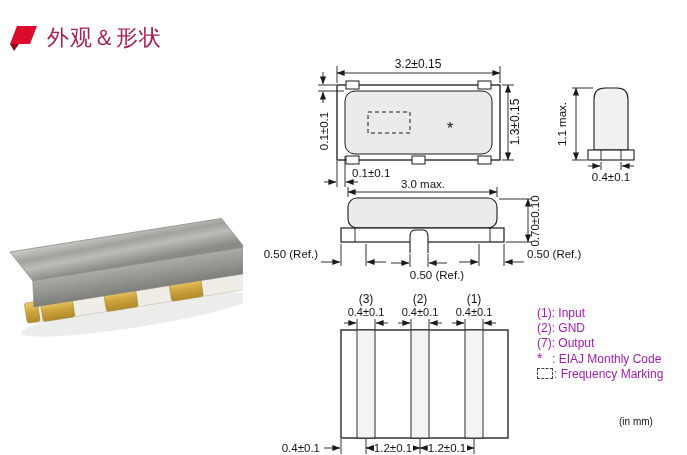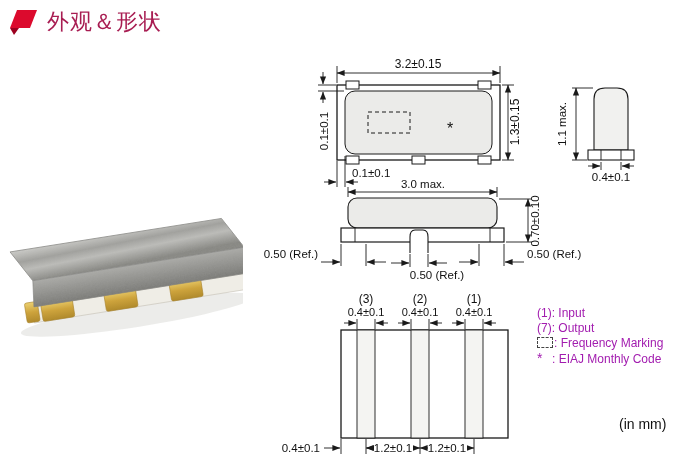--- a/index.html
+++ b/index.html
@@ -1,30 +1,30 @@
 <!DOCTYPE html>
 <html><head>
 <meta charset="utf-8">
 <style>
   html,body{margin:0;padding:0;background:#fff;}
   .page{
     position:relative;width:687px;height:455px;background:#ffffff;overflow:hidden;
     font-family:"Liberation Sans", sans-serif;color:#111;
   }
-  .hdr{position:absolute;left:10px;top:7px;display:flex;align-items:center;gap:9px;}
+  .hdr{position:absolute;left:10px;top:23px;display:flex;align-items:center;gap:9px;}
   .hdr-title{font-size:22px;color:#a81d52;letter-spacing:1px;}
   .drawing-svg{position:absolute;left:0;top:0;}
   .photo-svg{position:absolute;left:8px;top:188px;}
   svg text{font-family:"Liberation Sans", sans-serif;fill:#111;}
   .legend{position:absolute;left:537px;top:306px;font-size:12px;line-height:15px;color:#a21caf;}
   .legend .row{white-space:nowrap;}
   .dash-box{display:inline-block;width:14px;height:9px;border:1px dashed #444;
             margin-right:1px;vertical-align:-1px;}
   .star{display:inline-block;width:15px;font-size:14px;}
-  .units{position:absolute;left:619px;top:416px;font-size:14px;color:#111;}
+  .units{position:absolute;left:619px;top:416px;font-size:10px;color:#111;}
 </style>
 </head>
 <body>
 
 <div class="page">
 
   <div class="hdr">
     <svg width="28" height="28" viewBox="0 0 28 28">
       <polygon points="7,2 27,2 20,20 0,20" fill="#dc0a2d"></polygon>
       <polygon points="0,20 9,20 4,27" fill="#9c001f"></polygon>
@@ -230,24 +230,25 @@
     <text x="366" y="316" font-size="11" text-anchor="middle">0.4±0.1</text>
     <text x="420" y="316" font-size="11" text-anchor="middle">0.4±0.1</text>
     <text x="474" y="316" font-size="11" text-anchor="middle">0.4±0.1</text>
     <text x="320" y="452" font-size="11.5" text-anchor="end">0.4±0.1</text>
     <text x="393" y="452" font-size="11.5" text-anchor="middle">1.2±0.1</text>
     <text x="447" y="452" font-size="11.5" text-anchor="middle">1.2±0.1</text>
   </svg>
 
   <div class="legend">
     <div class="row">(1): Input</div>
+    <div class="row">(2): GND</div>
     <div class="row">(7): Output</div>
+    <div class="row">
+      <span class="star">*</span><span>: EIAJ Monthly Code</span>
+    </div>
     <div class="row">
       <span class="dash-box"></span><span>: Frequency Marking</span>
     </div>
-    <div class="row">
-      <span class="star">*</span><span>: EIAJ Monthly Code</span>
-    </div>
   </div>
 
   <div class="units">(in mm)</div>
 
 </div>
 
 </body></html>

